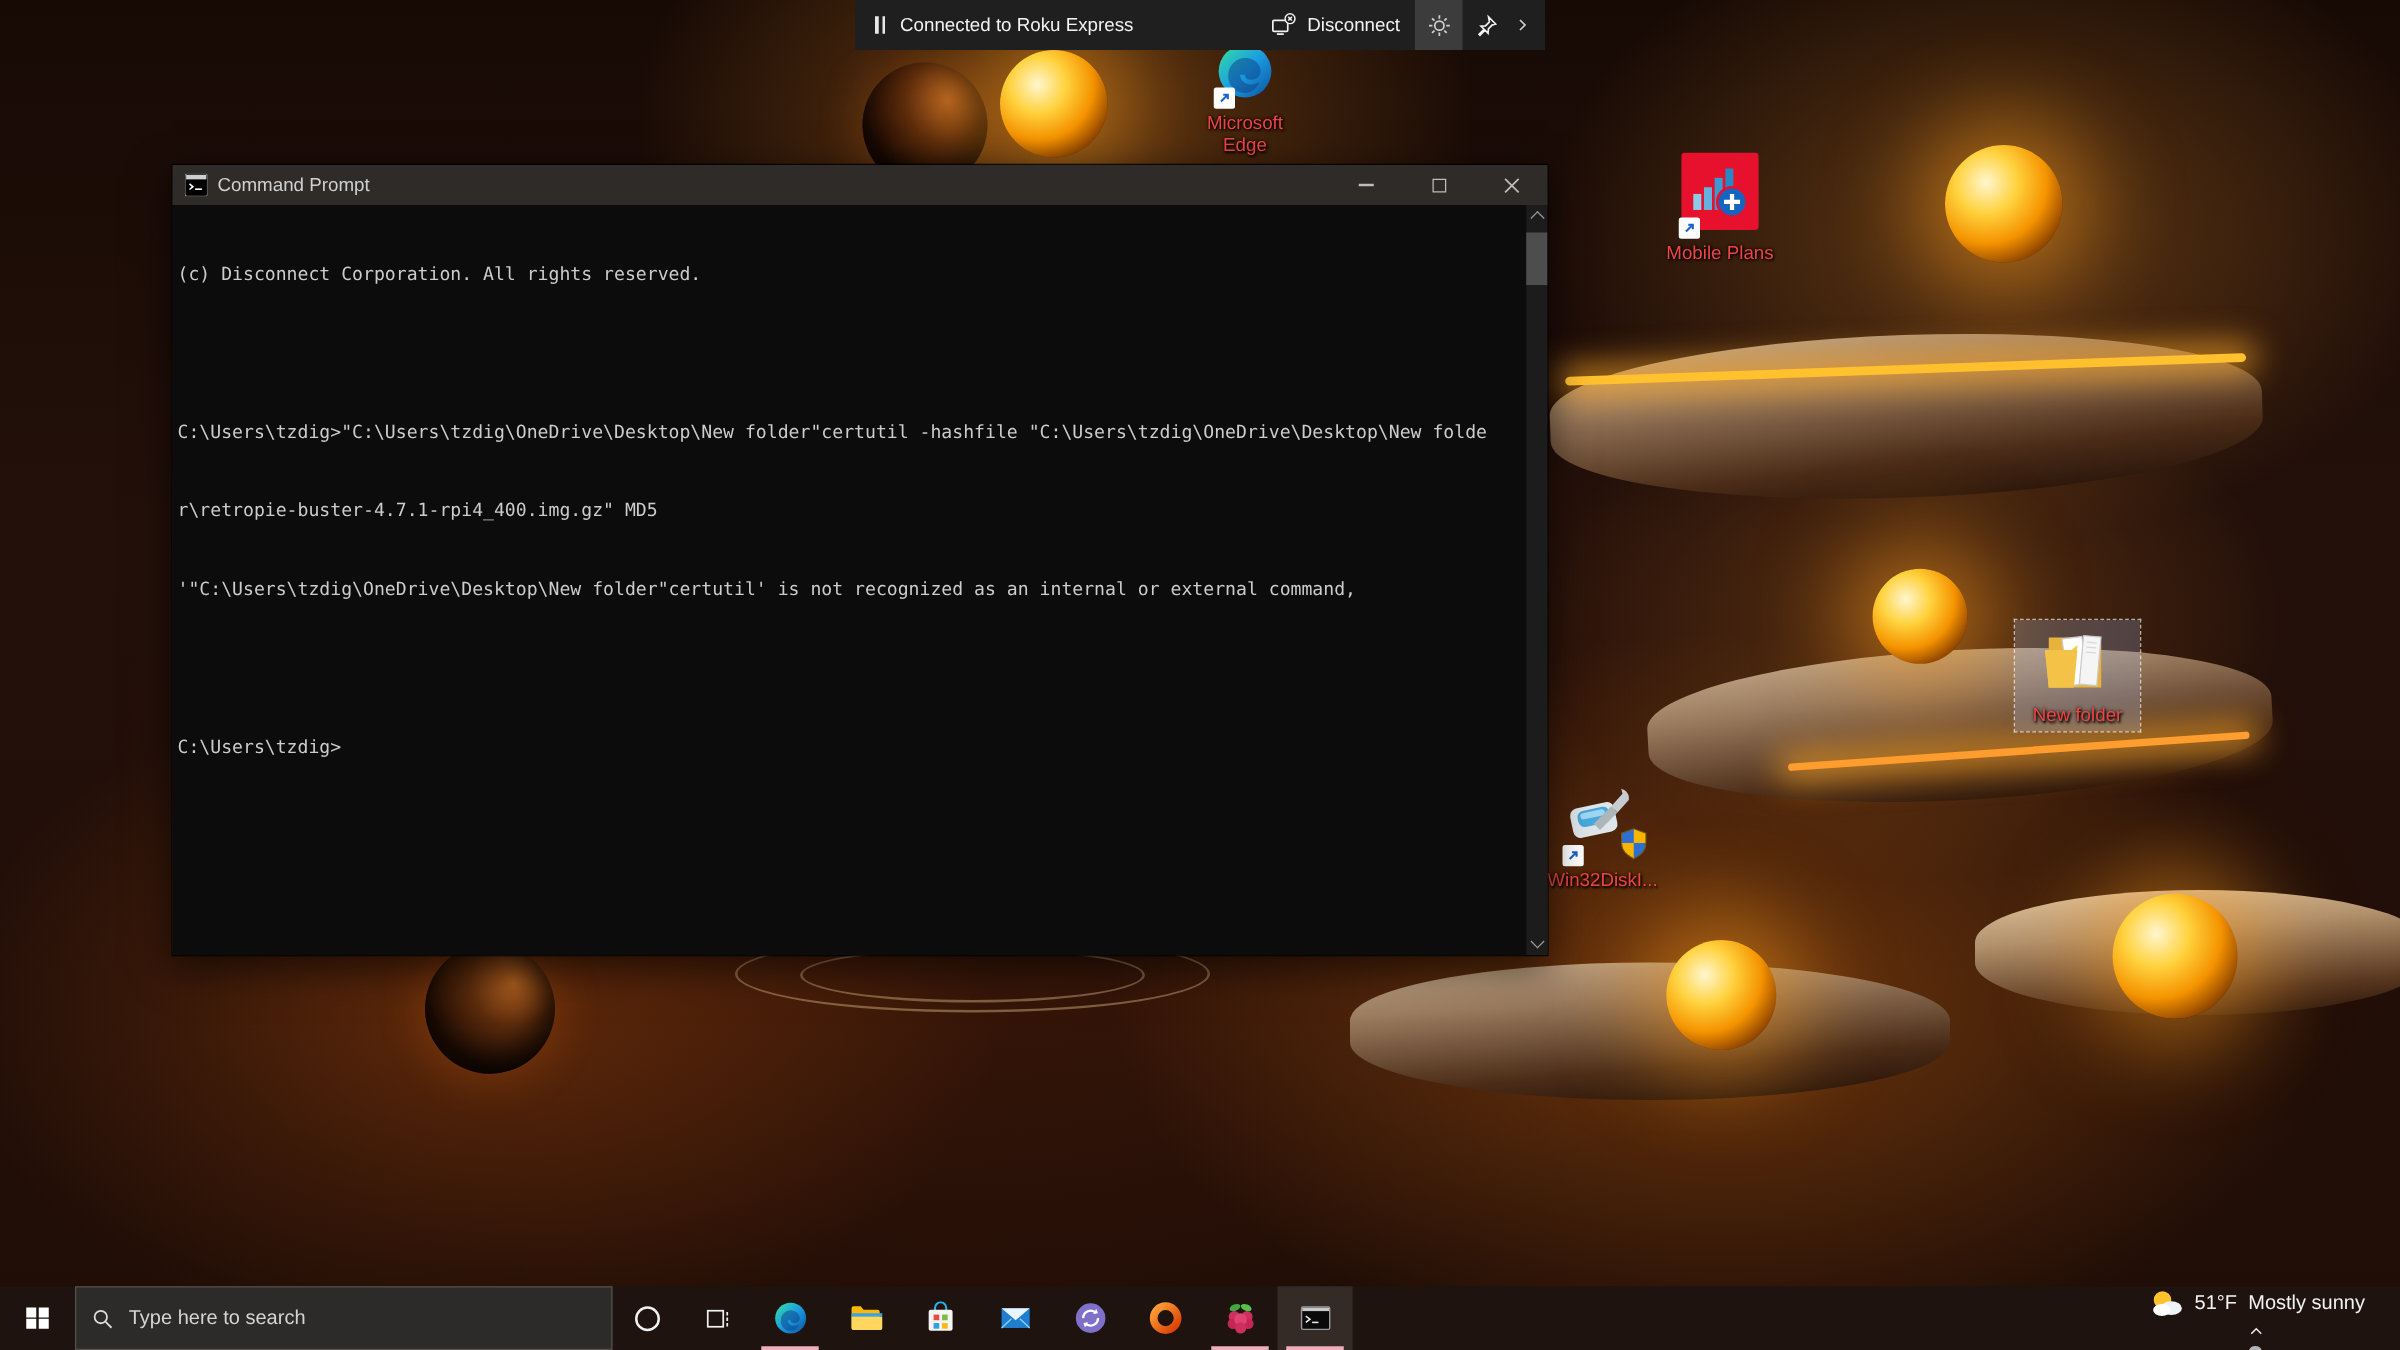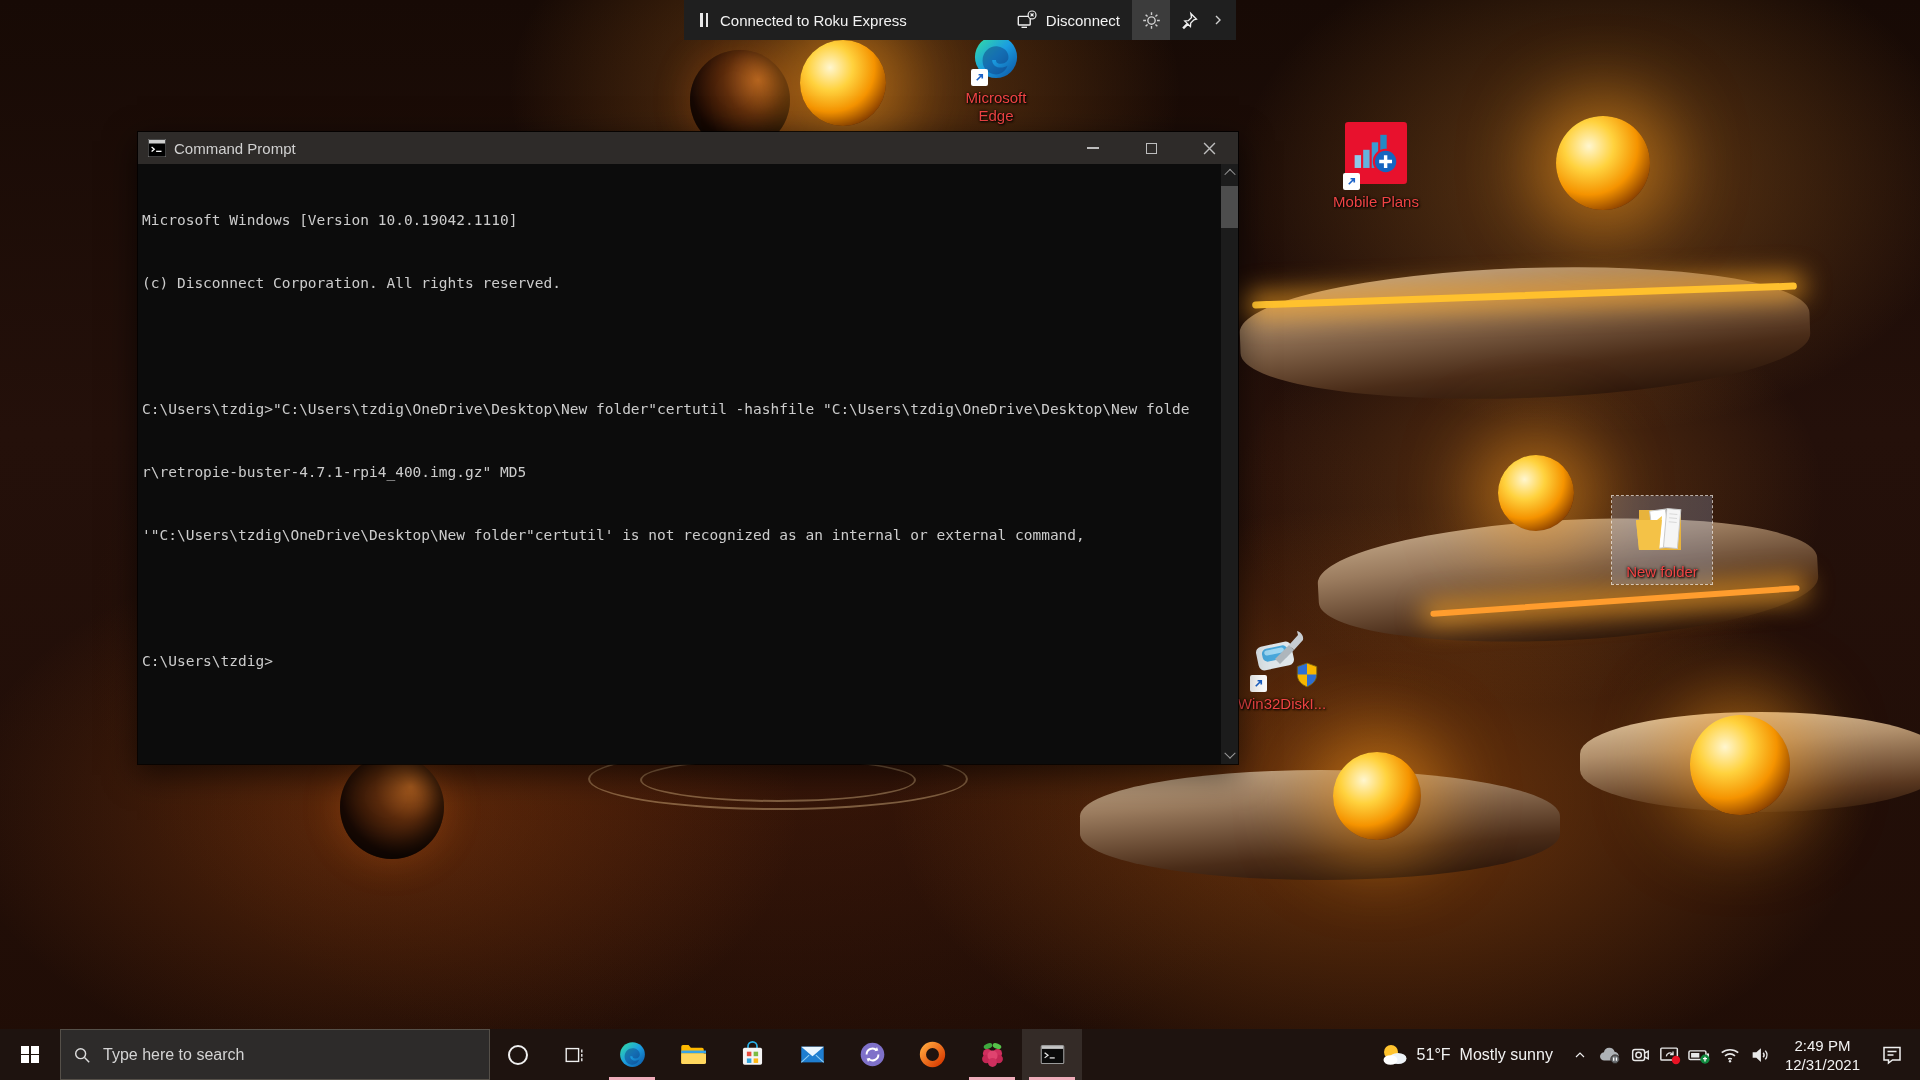--- a/index.html
+++ b/index.html
@@ -91,21 +91,21 @@
     align-items:center; padding:0 12px; gap:12px; }
   .searchbox input { flex:1; background:transparent; border:none; outline:none; color:#e0e0e0;
     font-size:16px; font-family:"Liberation Sans",sans-serif; }
   .searchbox input::placeholder { color:#d4d4d4; opacity:1; }
   .tbtn { width:56px; display:flex; align-items:center; justify-content:center; }
   .cortana-ring { width:20px; height:20px; border:2.4px solid #f0f0f0; border-radius:50%; }
   .apps { display:flex; }
   .appbtn { width:60px; position:relative; display:flex; align-items:center; justify-content:center; }
   .appbtn.active { background:rgba(255,255,255,.10); }
   .runline { position:absolute; bottom:0; left:7px; width:46px; height:3px; background:#efacba; }
-  .tb-right { margin-left:auto; display:flex; align-items:center; padding-right:6px; }
+  .tb-right { margin-left:auto; display:flex; align-items:center; padding-right:16px;flex-direction:column; }
   .weather { display:flex; align-items:center; gap:9px; padding:0 12px; font-size:16px;
     white-space:nowrap; }
   .traybtn { width:30px; height:51px; display:flex; align-items:center; justify-content:center; }
   .clock { padding:0 10px; text-align:center; font-size:15px; line-height:19px; white-space:nowrap; }
   .action { width:44px; height:51px; display:flex; align-items:center; justify-content:center; }
 </style>
 </head>
 <body>
 
 <div class="stage">
@@ -231,21 +231,20 @@
           </span>
         <span class="cap-btn">
             <svg width="13" height="13" viewBox="0 0 12 12">
               <path d="M1 1l10 10M11 1L1 11" stroke="#bdbdbd" stroke-width="1.3"></path>
             </svg>
           </span>
       </span>
     </div>
     <div class="cmd-body">
       <div class="term">
-        <div class="tline">Microsoft Windows [Version 10.0.19042.1110]</div>
         <div class="tline">(c) Disconnect Corporation. All rights reserved.</div>
         <div class="tline"></div>
         <div class="tline">C:\Users\tzdig&gt;"C:\Users\tzdig\OneDrive\Desktop\New folder"certutil -hashfile "C:\Users\tzdig\OneDrive\Desktop\New folde</div>
         <div class="tline">r\retropie-buster-4.7.1-rpi4_400.img.gz" MD5</div>
         <div class="tline">'"C:\Users\tzdig\OneDrive\Desktop\New folder"certutil' is not recognized as an internal or external command,</div>
         <div class="tline"></div>
         <div class="tline">C:\Users\tzdig&gt;</div>
       </div>
       <div class="sbar">
         <span class="sb-arrow up">

